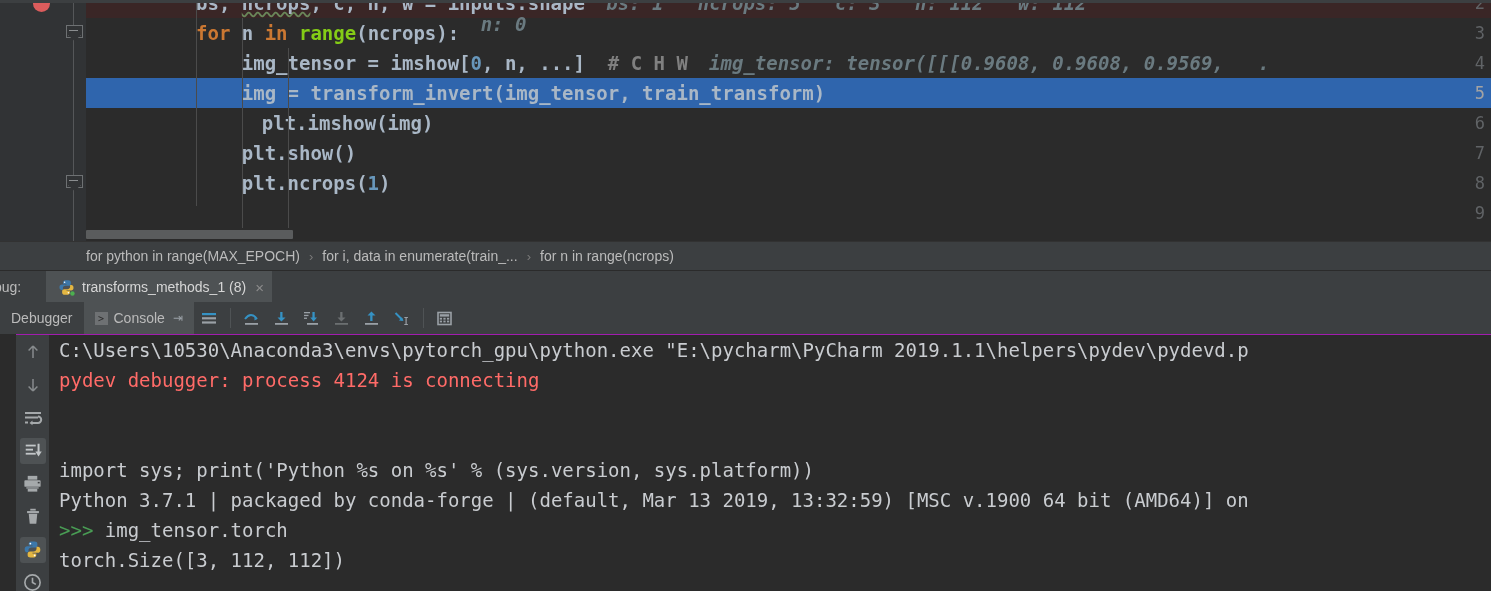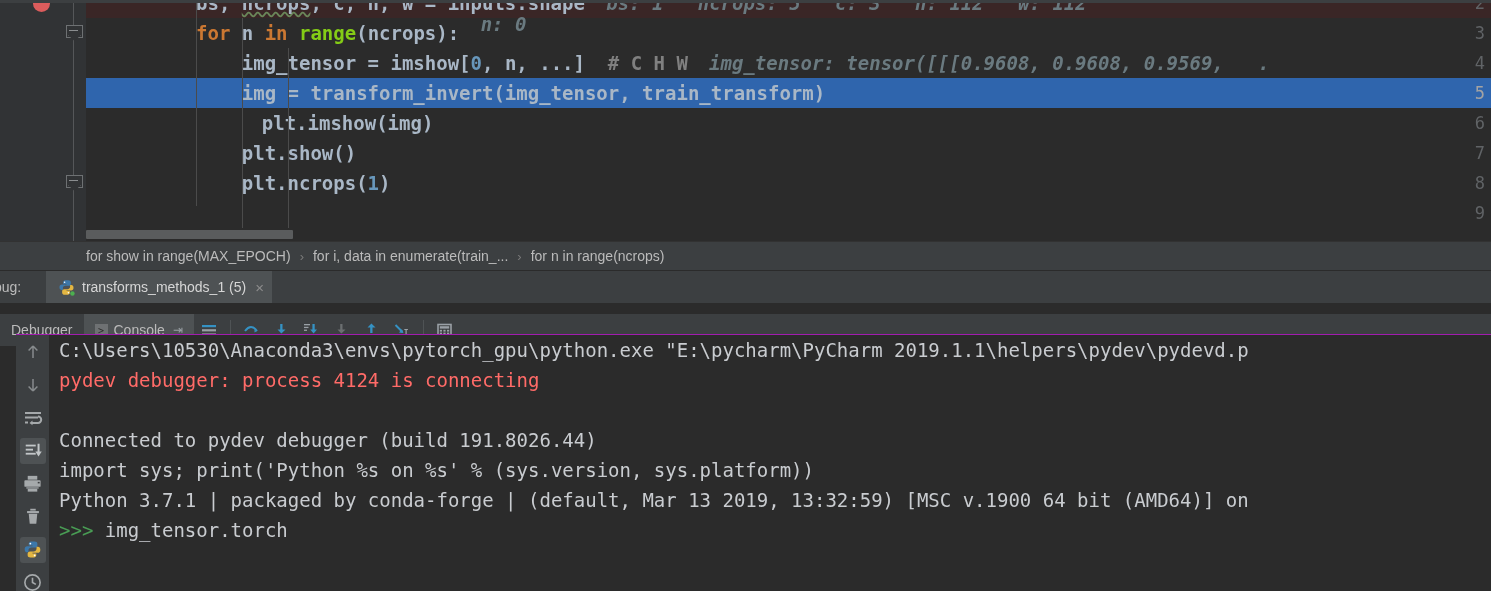--- a/index.html
+++ b/index.html
@@ -219,21 +219,21 @@
   .tab-close {
     color: #8c8c8c;
     font-size: 15px;
     margin-left: 2px;
   }
   .py-icon { width:17px; height:17px; display:block; }
 
   
   .toolrow {
     position: absolute;
-    left: 0; top: 314px;
+    left: 0; top: 302px;
     width: 1491px; height: 32px;
     background: #3c3f41;
     display: flex;
     align-items: center;
     font-family: "Liberation Sans", sans-serif;
     font-size: 14px;
     color: #bbbbbb;
   }
   .tr-tab {
     height: 32px;
@@ -383,40 +383,40 @@
         </div>
         <div class="ln" style="top: 198px;">9</div>
       </div>
 
     <div class="h-scroll-track">
       <div class="h-scroll-thumb"></div>
     </div>
   </div>
 
   <div class="breadcrumb" id="breadcrumb">
-      <span class="crumb">for show in range(MAX_EPOCH)</span>
+      <span class="crumb">for python in range(MAX_EPOCH)</span>
       <span class="crumb-sep">›</span>
       <span class="crumb">for i, data in enumerate(train_...</span>
       <span class="crumb-sep">›</span>
       <span class="crumb">for n in range(ncrops)</span>
     </div>
 
   <div class="debugbar">
     <span class="debug-label">bug:</span>
     <div class="run-tab">
       <span>
         <svg class="py-icon" viewBox="0 0 16 16">
           <path d="M7.7 1.2c-1.6 0-2.9.5-2.9 1.9v1.6h3.2v.5H3.6C2.2 5.2 1.4 6 1.4 7.8c0 1.7.7 2.6 2.1 2.6h1.1V8.6c0-1.4 1.2-2.2 2.6-2.2h2.9c1.3 0 2-.8 2-2V3.1c0-1.2-1-1.9-2.4-1.9H7.7z" fill="#3c78aa"></path>
           <circle cx="6.2" cy="3" r=".75" fill="#fff"></circle>
           <path d="M8.3 14.8c1.6 0 2.9-.5 2.9-1.9v-1.6H8v-.5h4.4c1.4 0 2.2-.8 2.2-2.6 0-1.7-.7-2.6-2.1-2.6h-1.1v1.8c0 1.4-1.2 2.2-2.6 2.2H5.9c-1.3 0-2 .8-2 2v1.3c0 1.2 1 1.9 2.4 1.9h2z" fill="#e3b642"></path>
           <circle cx="9.8" cy="13" r=".75" fill="#fff"></circle>
           <circle cx="13.6" cy="13.6" r="2.1" fill="#4caf50"></circle>
         </svg>
       </span>
-      <span class="run-tab-title">transforms_methods_1 (5)</span>
+      <span class="run-tab-title">transforms_methods_1 (8)</span>
       <span class="tab-close">×</span>
     </div>
   </div>
 
   <div class="toolrow">
     <div class="tr-tab">
       <span>Debugger</span>
     </div>
     <div class="tr-tab active">
       <span class="console-sq">&gt;</span>
@@ -571,22 +571,22 @@
     </div>
 
     <div class="v-scroll">
       <div class="v-thumb"></div>
     </div>
 
     <div class="console-body" id="console-body">
         <div class="cline c-white" style="top: 0px;">C:\Users\10530\Anaconda3\envs\pytorch_gpu\python.exe "E:\pycharm\PyCharm 2019.1.1\helpers\pydev\pydevd.p</div>
         <div class="cline c-red" style="top: 30px;">pydev debugger: process 4124 is connecting</div>
         <div class="cline c-white" style="top: 60px;"></div>
-        <div class="cline c-white" style="top: 90px;">Connected to pydev debugger (build 191.8026.44)</div>
         <div class="cline c-white" style="top: 120px;">import sys; print('Python %s on %s' % (sys.version, sys.platform))</div>
         <div class="cline c-white" style="top: 150px;">Python 3.7.1 | packaged by conda-forge | (default, Mar 13 2019, 13:32:59) [MSC v.1900 64 bit (AMD64)] on</div>
         <div class="cline c-white" style="top: 180px;"><span class="c-green">&gt;&gt;&gt; </span><span>img_tensor.torch</span></div>
+        <div class="cline c-white" style="top: 210px;">torch.Size([3, 112, 112])</div>
       </div>
 
   </div>
 
   <div class="top-strip"></div>
 </div>
 
 </body></html>

